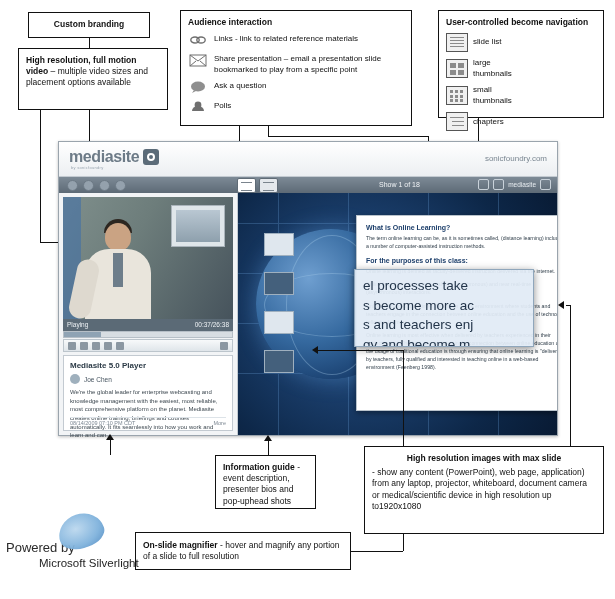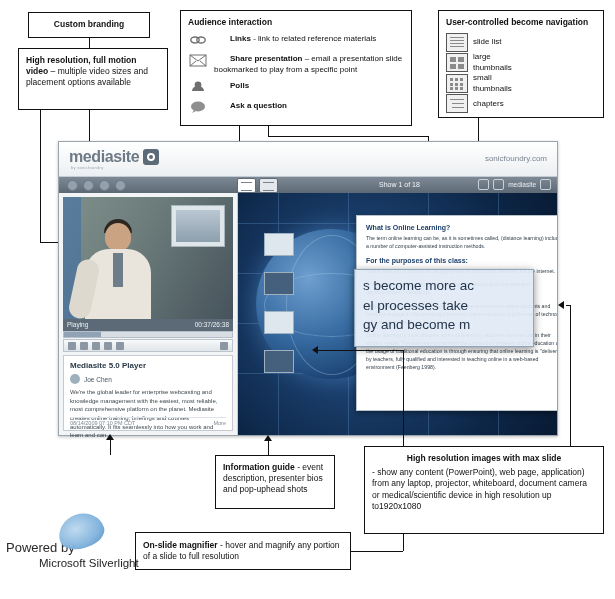--- a/index.html
+++ b/index.html
@@ -14,21 +14,21 @@
   .root{position:relative;width:615px;height:599px;}
   .callout{
     position:absolute;
     border:1px solid #111;
     background:#ffffff;
     font-size:8.5px;
     line-height:1.32;
     padding:6px 7px;
     box-sizing:border-box;
   }
-  .callout b{font-weight:bold;margin-left:16px;}
+  .callout b{font-weight:normal;}
   .callout .title{font-weight:bold;}
   .line{position:absolute;background:#111;}
   .hline{height:1px;}
   .vline{width:1px;}
   .arrow{position:absolute;width:0;height:0;}
   .arrow-l{border-top:4px solid transparent;border-bottom:4px solid transparent;border-right:6px solid #111;}
   .arrow-r{border-top:4px solid transparent;border-bottom:4px solid transparent;border-left:6px solid #111;}
   .arrow-d{border-left:4px solid transparent;border-right:4px solid transparent;border-top:6px solid #111;}
   .arrow-u{border-left:4px solid transparent;border-right:4px solid transparent;border-bottom:6px solid #111;}
 
@@ -129,21 +129,21 @@
   .sl-top{font-size:13px;color:#2b2b2b;margin-bottom:2px;}
   .sl-main{font-size:11.5px;color:#1f1f1f;font-weight:normal;padding-left:33px;}
   .sl-swoosh{position:absolute;left:52px;top:-26px;width:46px;height:34px;
     background:radial-gradient(ellipse at 40% 40%, #bcd8ee 0%, #7fb2dc 60%, #4f89c0 100%);
     border-radius:50% 50% 45% 45%/60% 60% 40% 40%;transform:rotate(-18deg);opacity:.95;}
 
   
   .ai-row{display:flex;align-items:flex-start;gap:6px;margin-top:4px;}
   .ai-ico{width:20px;height:16px;flex:0 0 20px;display:flex;align-items:center;justify-content:center;}
   .ai-txt{font-size:8px;line-height:1.3;padding-top:2px;}
-  .nav-grid{display:flex;flex-wrap:wrap;gap:0 10px;margin-top:5px;}
+  .nav-grid{display:flex;flex-wrap:wrap;gap:6px 10px;margin-top:5px;}
   .nav-item{display:flex;align-items:center;gap:5px;width:78px;}
   .nav-box{width:20px;height:17px;border:1px solid #555;background:#f0f0f0;position:relative;flex:0 0 20px;}
   .nav-box i{position:absolute;background:#8b8b8b;}
   .nav-lbl{font-size:8px;}
 </style>
 </head>
 <body>
 
 <div class="root">
 
@@ -182,35 +182,35 @@
             <rect x="1" y="1" width="16" height="11" fill="#fff" stroke="#6f6f6f"></rect>
             <path d="M1 1l8 6 8-6M1 12l6-5M17 12l-6-5" stroke="#6f6f6f" fill="none"></path>
           </svg>
       </div>
       <div class="ai-txt"><b>Share presentation</b><span> – email a presentation slide bookmarked to play from a specific point</span></div>
     </div>
 
     <div class="ai-row">
       <div class="ai-ico">
         <svg width="18" height="14" viewBox="0 0 18 14">
+            <ellipse cx="9" cy="6.5" rx="7" ry="5" fill="#8f8f8f"></ellipse>
+            <path d="M5 10l-2 3 4.4-2.2z" fill="#8f8f8f"></path>
+          </svg>
+      </div>
+      <div class="ai-txt"><b>Ask a question</b></div>
+    </div>
+
+    <div class="ai-row">
+      <div class="ai-ico">
+        <svg width="18" height="14" viewBox="0 0 18 14">
             <path d="M3 11a6 5 0 1 1 12 0z" fill="#6f6f6f"></path>
             <circle cx="9" cy="5" r="3.4" fill="#6f6f6f"></circle>
           </svg>
       </div>
       <div class="ai-txt"><b>Polls</b></div>
-    </div>
-
-    <div class="ai-row">
-      <div class="ai-ico">
-        <svg width="18" height="14" viewBox="0 0 18 14">
-            <ellipse cx="9" cy="6.5" rx="7" ry="5" fill="#8f8f8f"></ellipse>
-            <path d="M5 10l-2 3 4.4-2.2z" fill="#8f8f8f"></path>
-          </svg>
-      </div>
-      <div class="ai-txt"><b>Ask a question</b></div>
     </div>
   </div>
   <div class="line vline" style="left:239px;top:126px;height:52px;"></div>
   <div class="arrow arrow-d" style="left:235px;top:178px;"></div>
   <div class="line vline" style="left:268px;top:126px;height:10px;"></div>
   <div class="line hline" style="left:268px;top:136px;width:160px;"></div>
   <div class="line vline" style="left:428px;top:136px;height:42px;"></div>
   <div class="arrow arrow-d" style="left:424px;top:178px;"></div>
 
   <div class="callout" style="left:438px;top:10px;width:166px;height:108px;">
@@ -372,33 +372,34 @@
           <h4>What is Online Learning?</h4>
           <p>The term online learning can be, as it is sometimes called, (distance learning) includes a number of computer-assisted instruction methods.</p>
           <h4>For the purposes of this class:</h4>
           <p>Online learning is defined as faculty-delivered instruction delivered via the internet.</p>
           <p>Online learning may occur in real-time (synchronous) and near real-time (asynchronous) interactions.</p>
           <p>Online learning is sometimes done in an online environment where students and teachers engage in the connection between online education and the use of technology, reflective learners.</p>
           <p>Online learning is most effective when delivered by teachers experienced in their subject matter. The best way to maintain the connection between online education and the usage of traditional education is through ensuring that online learning is "delivered" by teachers, fully qualified and interested in teaching online in a web-based environment (Feenberg 1998).</p>
         </div>
 
         <div class="magnifier">
+          <div>el processes take</div>
           <div>s become more ac</div>
-          <div>el processes take</div>
+          <div>s and teachers enj</div>
           <div>gy and become m</div>
         </div>
       </div>
     </div>
   </div>
 
   <div class="line vline" style="left:110px;top:440px;height:15px;"></div>
   <div class="arrow arrow-u" style="left:106px;top:434px;"></div>
   <div class="line hline" style="left:110px;top:440px;width:1px;"></div>
 
-  <div class="callout" style="left:215px;top:455px;width:120px;height:54px;">
+  <div class="callout" style="left:215px;top:455px;width:101px;height:54px;">
     <span class="title">Information guide</span><span> - event description, presenter bios and pop-uphead shots</span>
   </div>
   <div class="line vline" style="left:268px;top:441px;height:14px;"></div>
   <div class="arrow arrow-u" style="left:264px;top:435px;"></div>
 
   <div class="callout" style="left:135px;top:532px;width:216px;height:38px;display:flex;align-items:center;">
     <div>
       <span class="title">On-slide magnifier</span><span> - hover and magnify any portion of a slide to full resolution</span>
     </div>
   </div>

